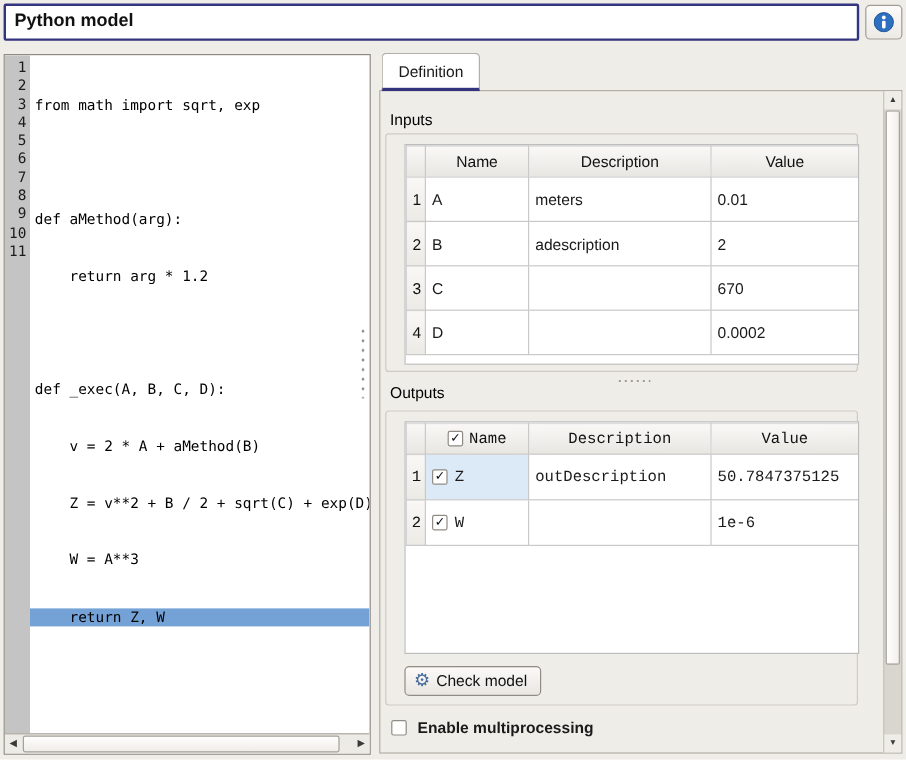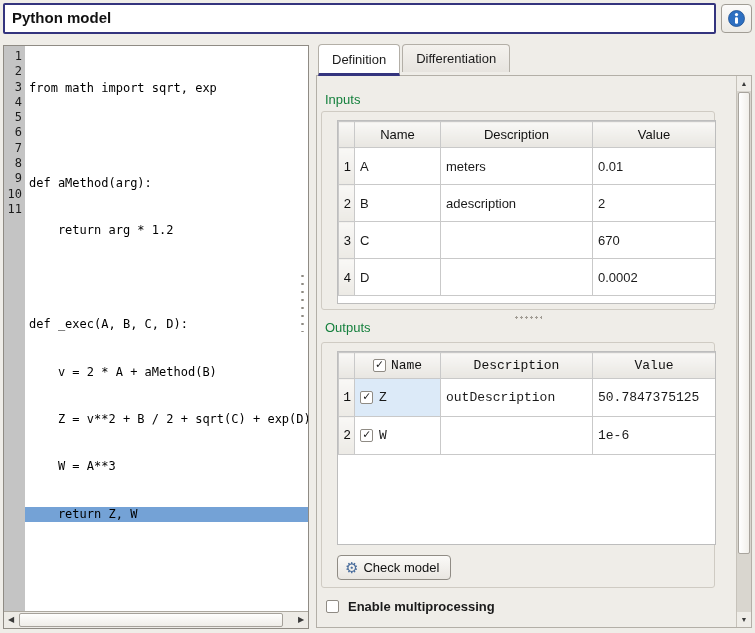--- a/index.html
+++ b/index.html
@@ -87,21 +87,21 @@
     height:28px;margin-left:2px;
     background:linear-gradient(#F4F2EE,#E7E4DF);
   }
 
   
   .pane{
     position:absolute;left:316px;top:75px;width:436px;height:553px;
     box-sizing:border-box;border:1px solid #B3AFA7;background:#EFEDE8;
   }
 
-  .group-label{position:absolute;left:8px;font-size:13px;color:#15803d;}
+  .group-label{position:absolute;left:8px;font-size:13px;color:#000000;}
   .group-frame{
     position:absolute;left:4px;width:394px;box-sizing:border-box;
     border:1px solid #CFCBC3;border-radius:3px;
   }
   .gl-inputs{top:16px;}
   .gf-inputs{top:35px;height:199px;}
   .h-dots{
     position:absolute;left:197px;top:239px;width:28px;height:5px;
     background-image:radial-gradient(circle,#A19C94 1px,transparent 1.3px);
     background-size:5px 5px;background-repeat:repeat-x;
@@ -202,21 +202,20 @@
       <span class="hs-arrow left">◀</span>
       <span class="hs-thumb"></span>
       <span class="hs-arrow right">▶</span>
     </div>
   </div>
 
   <div class="v-dots"></div>
 
   <div class="tabbar">
     <div class="tab active">Definition</div>
-    <div class="tab inactive">Differentiation</div>
   </div>
 
   <div class="pane">
 
     <div class="group-label gl-inputs">Inputs</div>
     <div class="group-frame gf-inputs">
       <div class="table-wrap tw-inputs">
         <table>
           <colgroup>
               <col style="width:16px">

